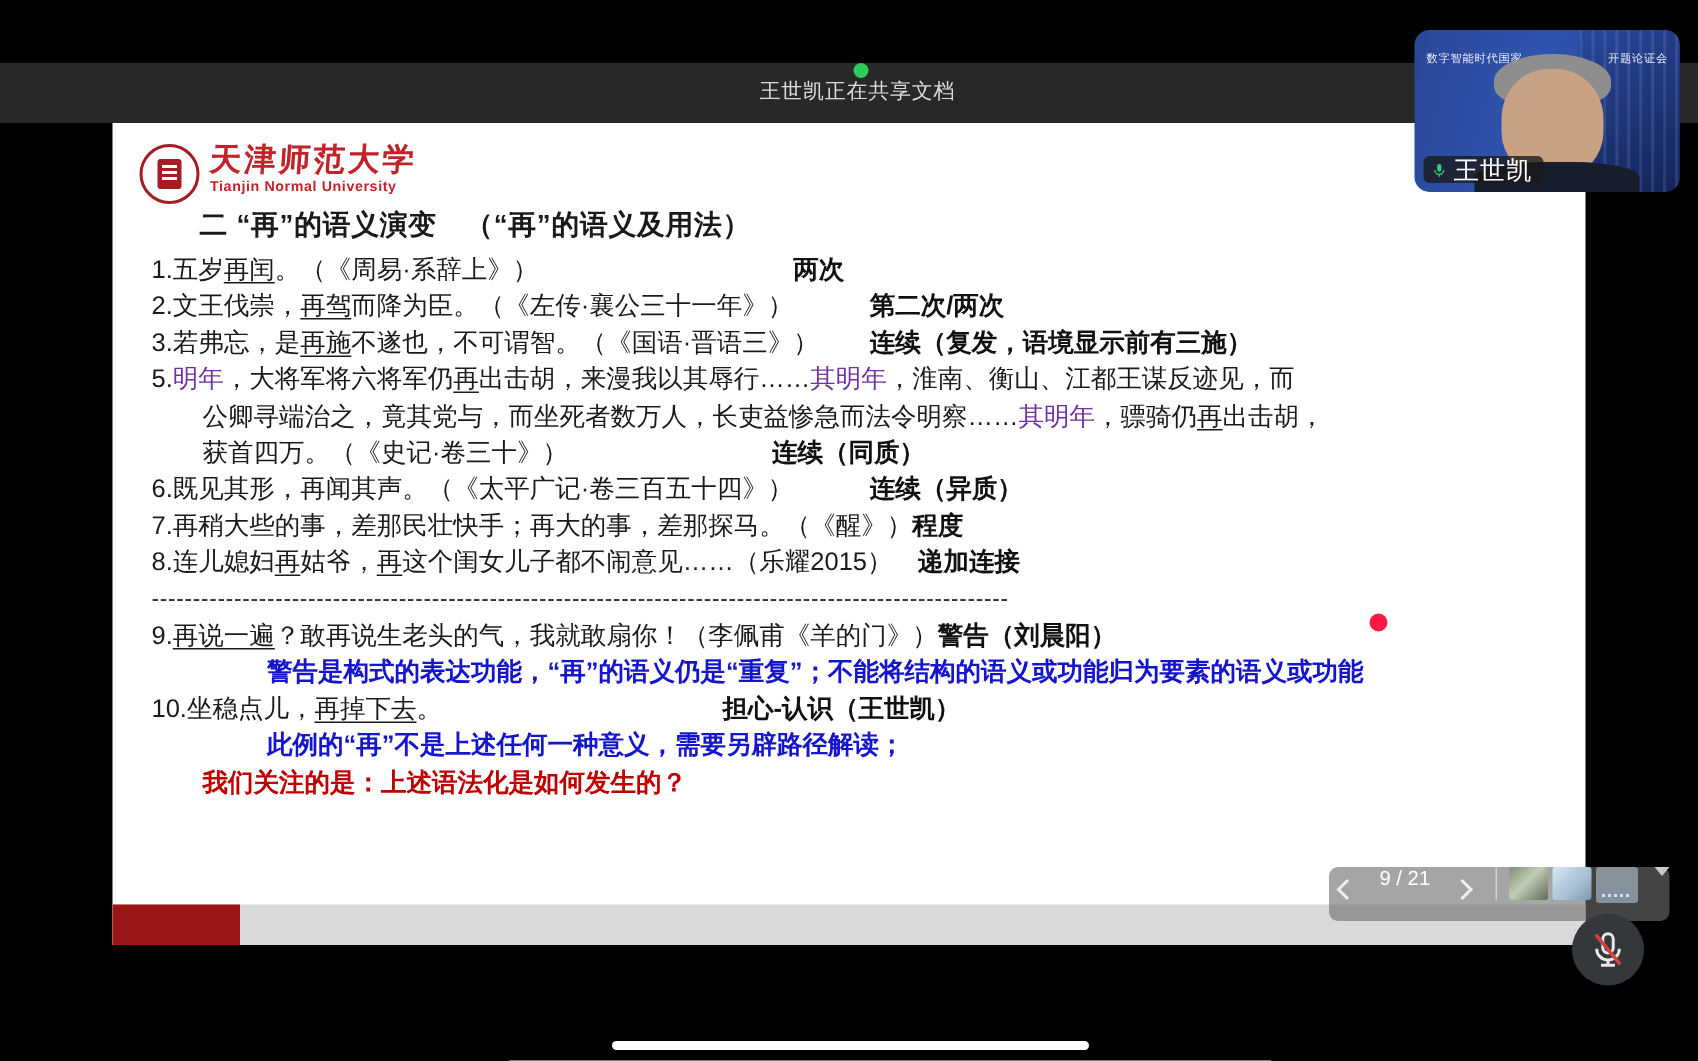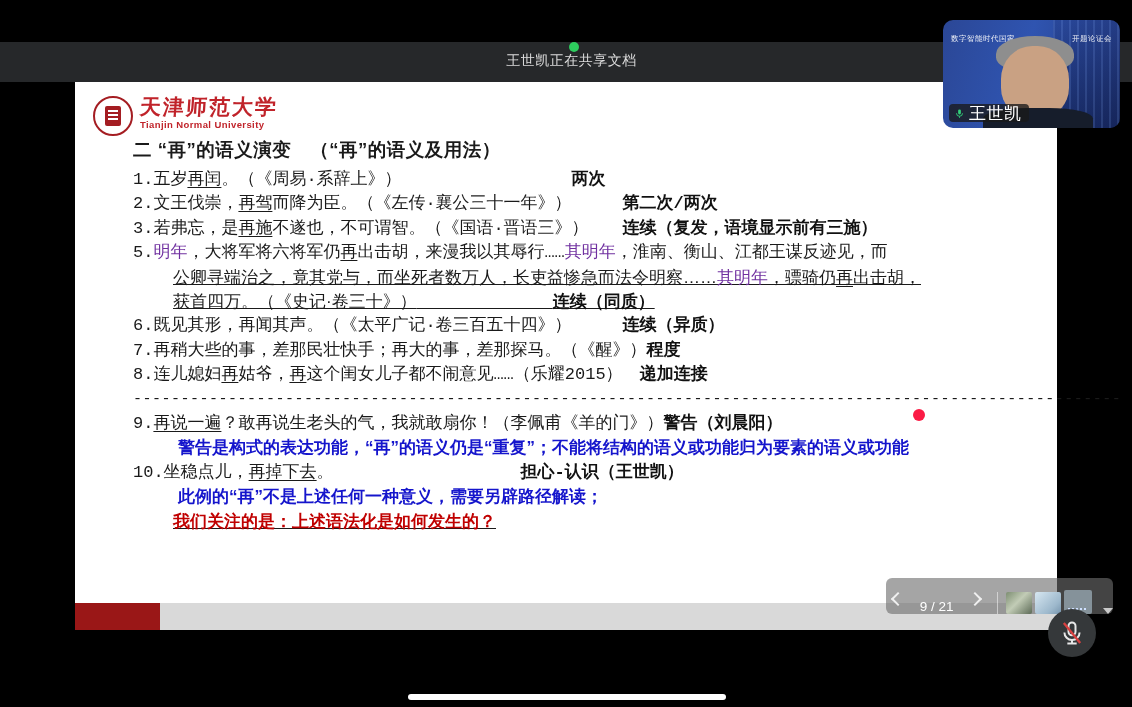--- a/index.html
+++ b/index.html
@@ -29,40 +29,40 @@
   }
   .seal-inner:before{content:"";position:absolute;left:3px;top:4px;width:10px;height:1.5px;background:#fff;box-shadow:0 4px 0 #fff,0 8px 0 #fff;}
   .logo-text{margin-left:7px;}
   .logo-cn{color:#c0232a;font-size:21px;font-weight:bold;transform:skewX(-4deg);letter-spacing:2px;line-height:22px;}
   .logo-en{color:#c0232a;font-size:9.5px;font-weight:bold;letter-spacing:.4px;margin-top:1px;}
   .slide-title{
     position:absolute;left:58px;top:55px;font-size:18.5px;font-weight:bold;letter-spacing:.5px;
   }
   .slide-body{position:absolute;left:0;top:86px;width:982px;}
   .line{font-size:17px;line-height:24.4px;white-space:nowrap;}
-  .ind0{padding-left:58px;font-family:Liberation Mono, monospace;}
-  .ind1{padding-left:98px;text-decoration:underline;}
+  .ind0{padding-left:26px;}
+  .ind1{padding-left:60px;}
   .ind2{padding-left:62px;margin-left:41px;}
   .seg-n{color:#1a1a1a;}
   .seg-u{color:#1a1a1a;text-decoration:underline;text-underline-offset:3px;}
   .seg-b{color:#111;font-weight:bold;}
   .seg-r{color:#e00000;}
   .seg-p{color:#7030a0;}
   .seg-bb{color:#1515cc;font-weight:bold;}
   .seg-rb{color:#c00000;font-weight:bold;}
   .dash-line{letter-spacing:.5px;color:#2b2b2b;font-size:15px;}
   
   .slide-footer{position:absolute;left:0;bottom:0;width:982px;height:27px;background:#d9d9d9;display:flex;}
   .footer-red{width:85px;height:27px;background:#9a1717;}
   
   .laser-dot{position:absolute;left:913px;top:409px;width:12px;height:12px;border-radius:50%;background:#fb1b45;}
   
   .nav-toolbar{
     position:absolute;left:886px;top:578px;width:227px;height:36px;border-radius:6px;
-    background:rgba(110,110,110,.62);display:flex;align-items:flex-end;
+    background:rgba(110,110,110,.62);display:flex;align-items:flex-start;
   }
   .nav-btn{width:26px;height:30px;display:flex;align-items:center;justify-content:center;cursor:pointer;background:none;border:none;padding:0;}
   .chev{width:8px;height:8px;display:inline-block;}
   .chev-left{border-left:2px solid #f0f0f0;border-bottom:2px solid #f0f0f0;transform:rotate(45deg);}
   .chev-right{border-right:2px solid #f0f0f0;border-bottom:2px solid #f0f0f0;transform:rotate(-45deg);}
   .page-indicator{color:#fff;font-size:13.5px;min-width:46px;text-align:center;margin:0 4px;}
   .toolbar-divider{width:1px;height:22px;background:rgba(255,255,255,.5);margin:0 8px 0 10px;}
   .thumb{width:26px;height:22px;border-radius:2px;margin-right:3px;flex:0 0 auto;}
   .thumb1{background:linear-gradient(135deg,#7d8e72 0%,#c2ccb6 45%,#5d6b57 100%);}
   .thumb2{background:linear-gradient(135deg,#d7e7f1 0%,#9db8cc 70%,#7795ad 100%);}

